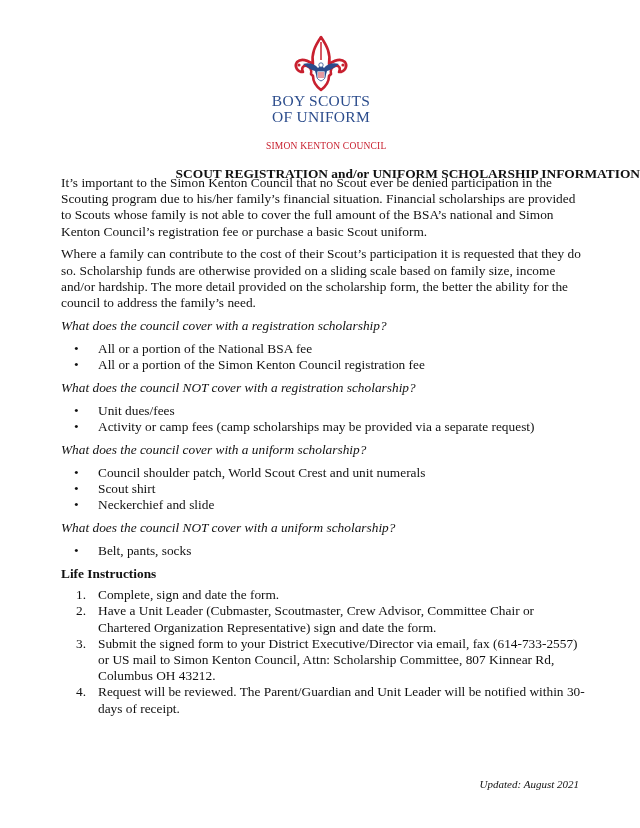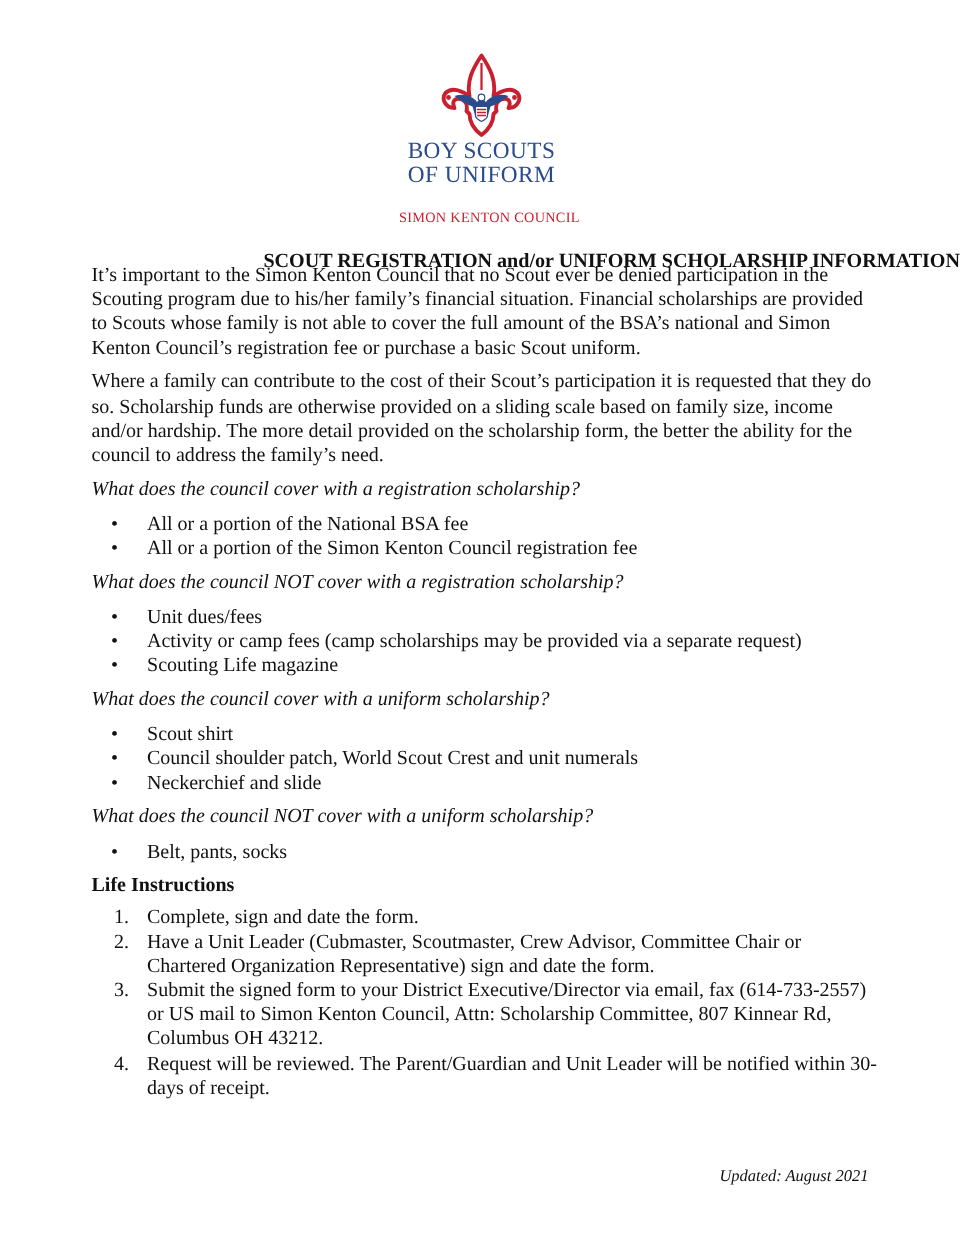--- a/index.html
+++ b/index.html
@@ -78,27 +78,26 @@
   <div class="q">What does the council cover with a registration scholarship?</div>
   <ul>
     <li>All or a portion of the National BSA fee</li>
     <li>All or a portion of the Simon Kenton Council registration fee</li>
   </ul>
 
   <div class="q">What does the council NOT cover with a registration scholarship?</div>
   <ul>
     <li>Unit dues/fees</li>
     <li>Activity or camp fees (camp scholarships may be provided via a separate request)</li>
-    <li>Scouting Life magazine</li>
   </ul>
 
   <div class="q">What does the council cover with a uniform scholarship?</div>
   <ul>
+    <li>Council shoulder patch, World Scout Crest and unit numerals</li>
     <li>Scout shirt</li>
-    <li>Council shoulder patch, World Scout Crest and unit numerals</li>
     <li>Neckerchief and slide</li>
   </ul>
 
   <div class="q">What does the council NOT cover with a uniform scholarship?</div>
   <ul>
     <li>Belt, pants, socks</li>
   </ul>
 
   <div class="h">Life Instructions</div>
   <ol>

